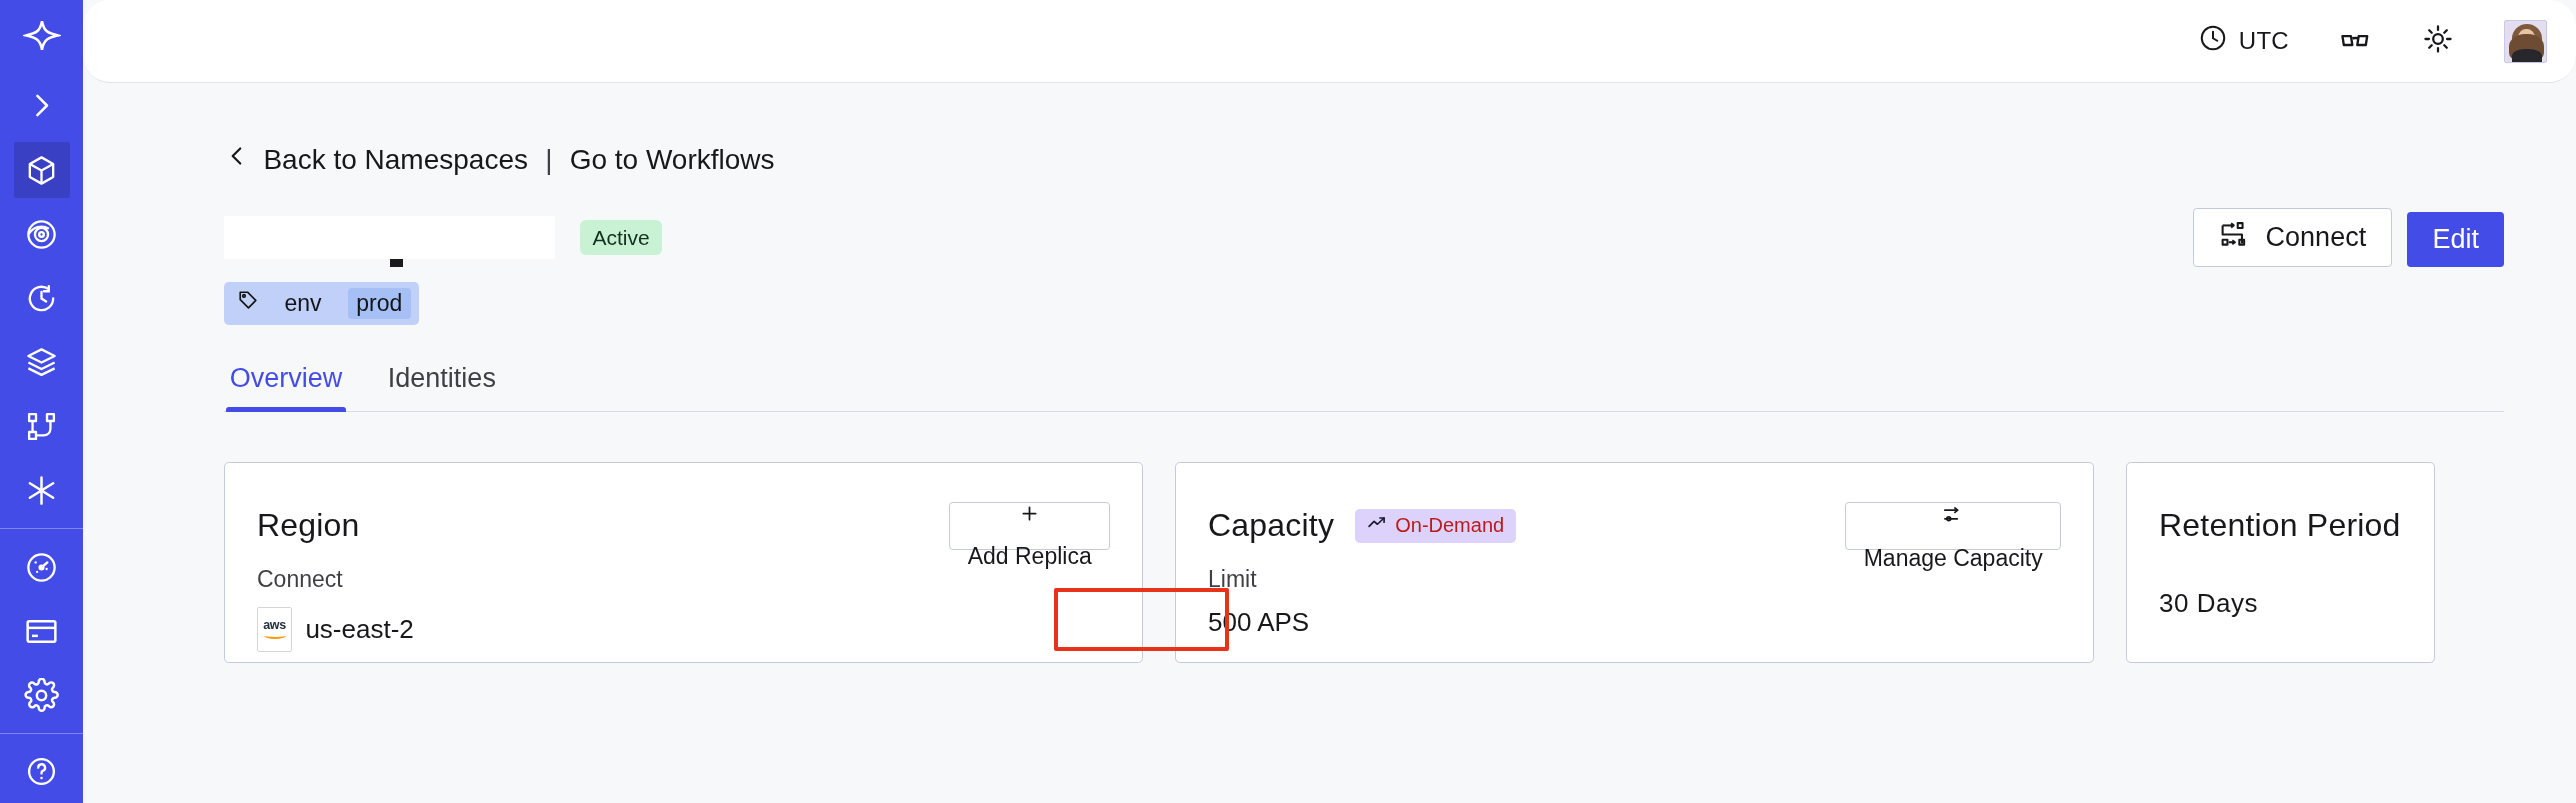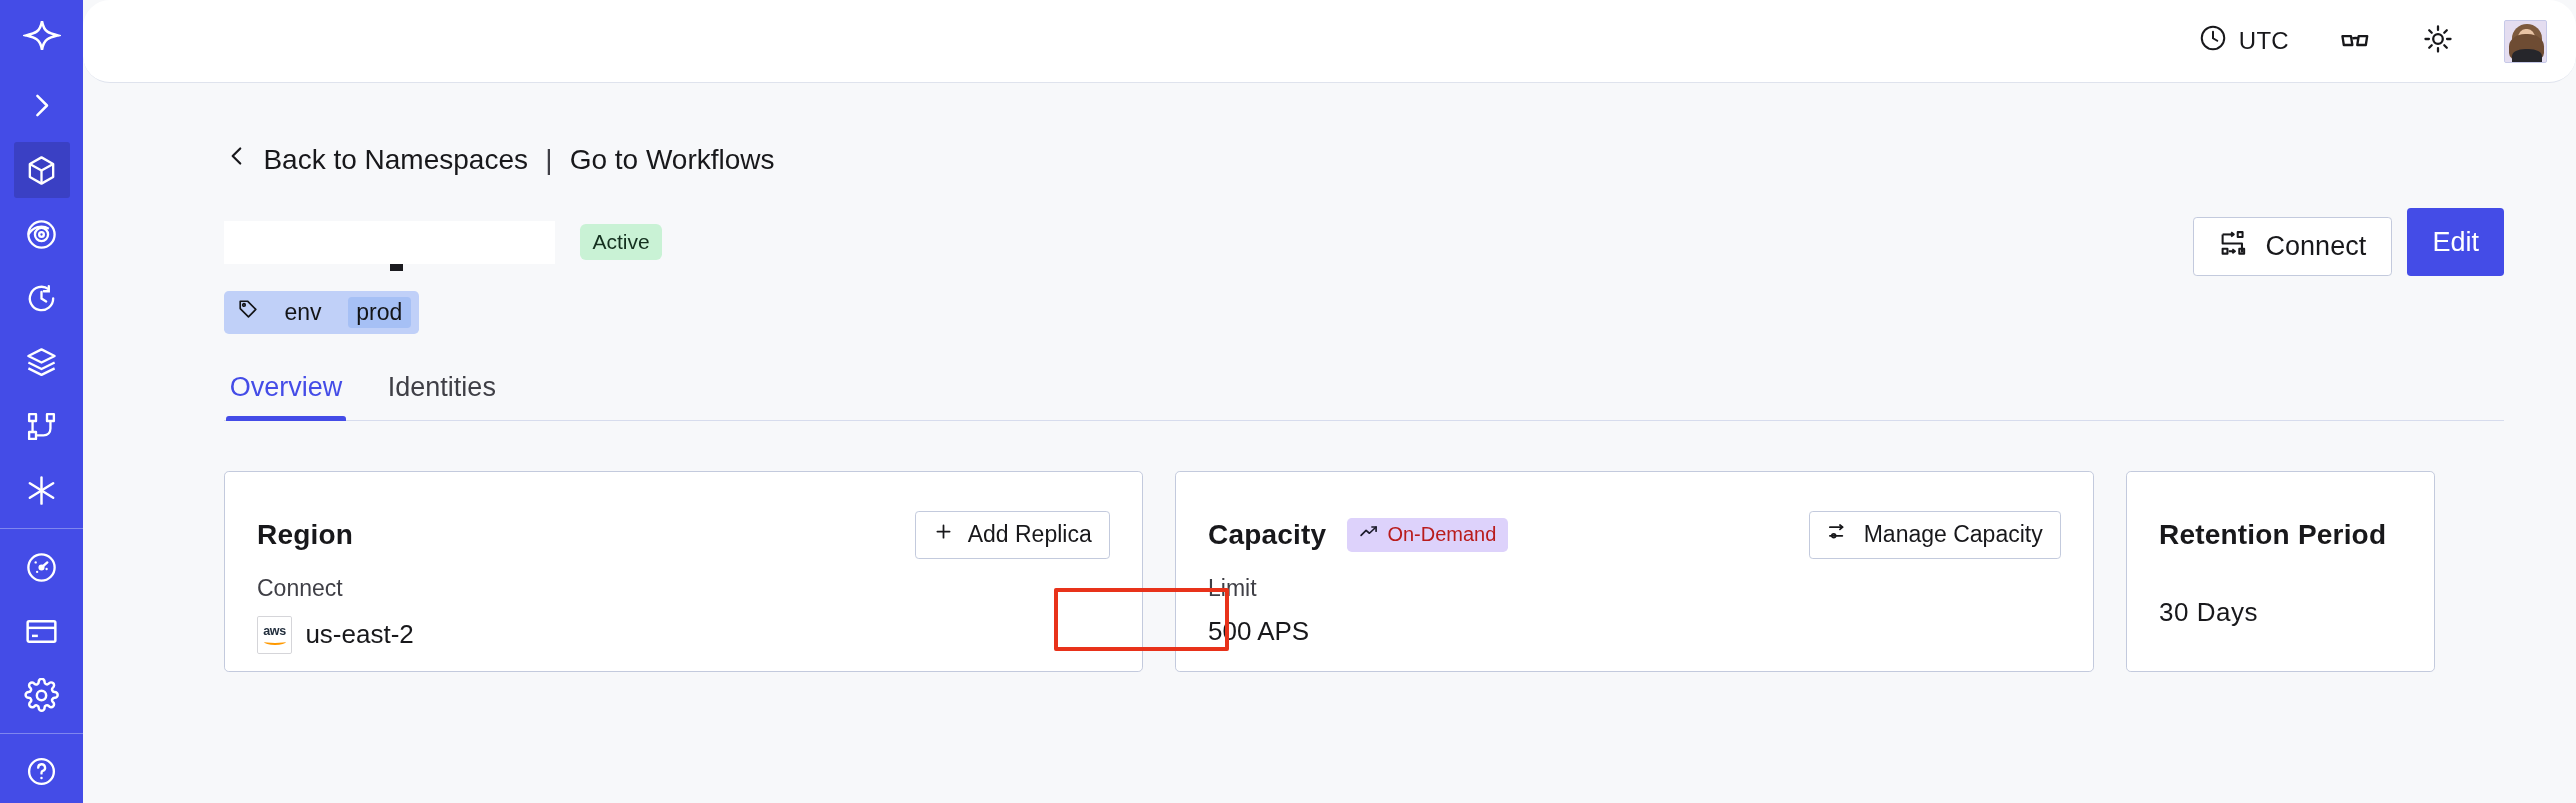--- a/index.html
+++ b/index.html
@@ -104,21 +104,21 @@
     margin-left: 25px; white-space: nowrap;
   }
   .title-actions { margin-left: auto; display: flex; align-items: flex-end; gap: 15.3px; }
   .btn-connect {
     background: #fff; border: 1px solid #c3cadd; border-radius: 3.8px;
     height: 59px; padding: 0 25px; display: flex; align-items: center; gap: 17.3px;
     font-size: 27px; color: #18181b; cursor: pointer;
   }
   .btn-edit {
     background: #444ce7; color: #fff; border: none; border-radius: 3.8px;
-    height: 68px; padding: 0 25px; display: flex; align-items: center;
+    height: 55px; padding: 0 25px; display: flex; align-items: center;
     font-size: 27px; cursor: pointer; font-family: inherit;
   }
 
   
   .tag-row { margin-top: 15.3px; display: flex; }
   .tag-chip {
     display: flex; align-items: center; gap: 26px;
     background: #c0d0f8; border-radius: 4.8px; padding: 5.8px 8.6px 5.8px 12.5px;
     font-size: 23px; color: #131417;
   }
@@ -142,37 +142,38 @@
   
   .cards { display: flex; gap: 32px; margin-top: 50px; }
   .card {
     background: #fff; border: 1px solid #c3cadd; border-radius: 4.8px;
     padding: 34px 32px 0 32px; height: 201px; position: relative;
   }
   .card-region   { width: 919px; flex: 0 0 919px; }
   .card-capacity { width: 919px; flex: 0 0 919px; }
   .card-retention{ width: 309px; flex: 0 0 309px; }
   .card-head { display: flex; align-items: center; min-height: 58px; }
-  .card-title { font-size: 28px; color: #18181b; font-weight: 700; letter-spacing:0.2px; }
+  .card-title { font-size: 32px; color: #18181b; font-weight: 400; letter-spacing:0.2px; }
   .badge-ondemand {
     display: flex; align-items: center; gap: 8.6px;
     background: #ddd2fb; color: #b91c1c; font-size: 20px;
     padding: 4.8px 11.5px; border-radius: 4.8px; margin-left: 21px; white-space: nowrap;
   }
   .card-btn {
     margin-left: auto; background: #fff; border: 1px solid #c3cadd;
     border-radius: 3.8px; height: 48px; padding: 0 17.3px;
     display: flex; align-items: center; gap: 13.4px;
     font-size: 23px; color: #18181b; cursor: pointer; font-family: inherit;
     white-space: nowrap;
+    flex-direction: column;
   }
   .card-sub { font-size: 23px; color: #3f3f46; margin-top: 11.5px; }
   .card-val { font-size: 26px; color: #18181b; margin-top: 13.4px; display:flex; align-items:center; gap: 13.4px;}
   .aws-logo {
-    width: 35px; height: 38px; border: 1px solid #d5d5d9; border-radius: 1.9px;
+    width: 35px; height: 45px; border: 1px solid #d5d5d9; border-radius: 1.9px;
     background:#fff; display:flex; flex-direction:column; align-items:center;
     justify-content:center; gap:1px; flex: 0 0 35px;
   }
   .aws-txt { font-size: 12.5px; font-weight: 700; color: #232f3e; letter-spacing:-0.3px; line-height:1; }
   .aws-swoosh {
     width: 22px; height: 6.7px; border-bottom: 2.9px solid #ff9900;
     border-radius: 0 0 60% 60%;
   }
   .retention-val { font-size: 26px; color: #18181b; margin-top: 33px; letter-spacing: 0.5px;}
 

